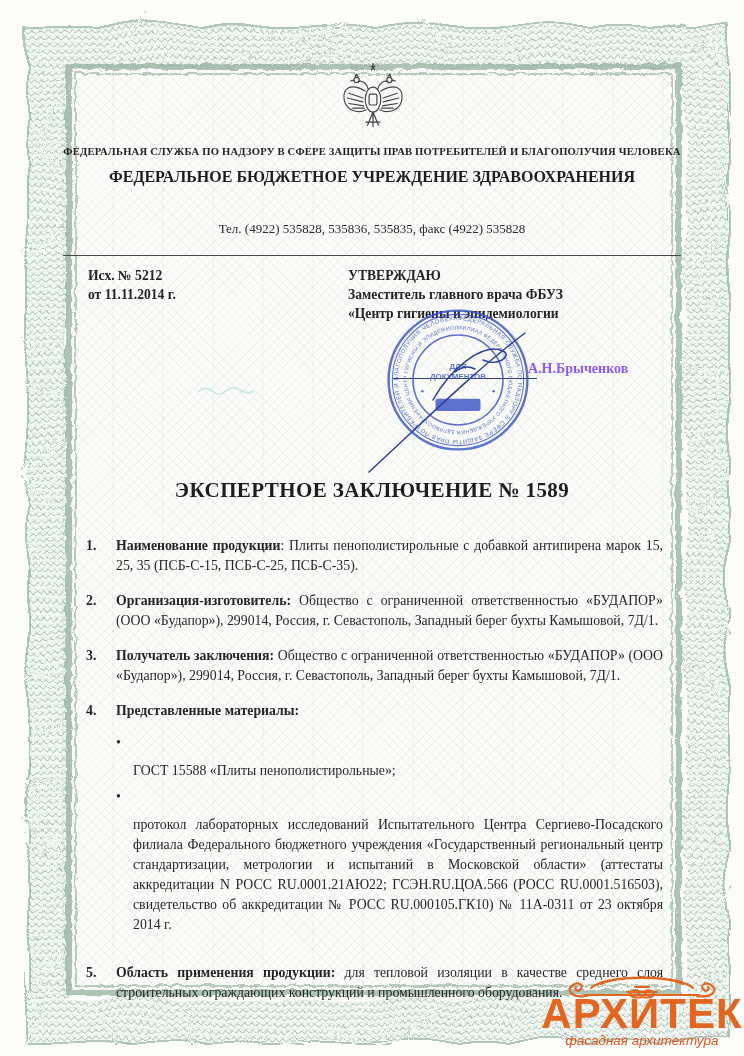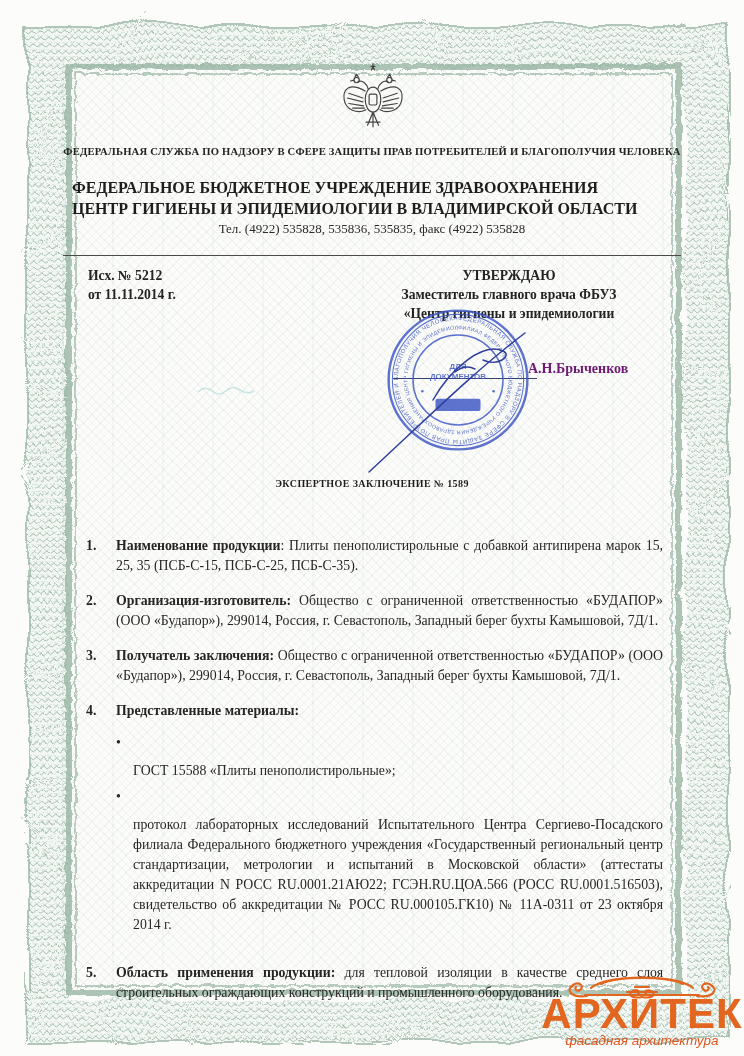--- a/index.html
+++ b/index.html
@@ -22,59 +22,59 @@
   }
   .content{position:absolute;inset:0;z-index:3;}
 
   
   .eagle{position:absolute;left:334px;top:56px;width:78px;height:84px;}
   .agency-line{
     position:absolute;left:52px;top:146px;width:640px;
     text-align:center;font-weight:bold;font-size:10.6px;letter-spacing:0.2px;color:#222;
   }
   .org-block{
-    position:absolute;left:72px;top:177px;width:600px;
+    position:absolute;left:72px;top:166px;width:600px;text-align:center;
     font-weight:bold;font-size:16px;line-height:21px;color:#1d1d1d;
   }
   .addr-block{
     position:absolute;left:72px;top:221px;width:600px;text-align:center;
     font-size:13px;line-height:15.5px;color:#2b2b2b;
   }
   .header-rule{
     position:absolute;left:63px;top:255px;width:618px;height:0;
     border-top:1.5px solid #4a4a4a;
   }
 
   
   .ref-block{
     position:absolute;left:88px;top:266px;
     font-weight:bold;font-size:13.6px;line-height:19px;color:#242424;
   }
   .approval-block{
-    position:absolute;left:348px;top:266px;width:322px;text-align:center;
+    position:absolute;left:348px;top:266px;width:322px;
     font-weight:bold;font-size:13.6px;line-height:19px;color:#242424;
   }
   .signer-name{
     position:absolute;left:528px;top:361px;
-    font-weight:bold;font-size:14px;color:#701a75;
+    font-weight:bold;font-size:14px;color:#8b5cf6;
   }
   .sig-underline{
     position:absolute;left:393px;top:378px;width:144px;height:0;
     border-top:1.3px solid #35406e;
   }
   .scribble{position:absolute;left:195px;top:382px;width:70px;height:16px;opacity:0.55;}
 
   
   .stamp{position:absolute;left:383px;top:305px;width:150px;height:150px;z-index:4;opacity:0.82;}
   .signature-strokes{position:absolute;left:355px;top:300px;width:220px;height:190px;z-index:5;}
 
   
   .doc-title{
     position:absolute;left:72px;top:478px;width:600px;text-align:center;
-    font-weight:bold;font-size:10px;letter-spacing:0.4px;color:#1e1e1e;
+    font-weight:bold;font-size:21px;letter-spacing:0.4px;color:#1e1e1e;
   }
 
   
   .items{
     position:absolute;left:86px;top:536px;width:577px;
     font-size:13.8px;line-height:20px;color:#262626;
   }
   .item{display:flex;margin-bottom:15px;}
   .item-num{width:30px;flex:none;font-weight:bold;}
   .item-body{flex:1;text-align:justify;}
@@ -149,21 +149,20 @@
         <path d="M81 44 L63 50 M83 50 L63 55 M81 57 L62 60 M76 63 L61 63"></path>
         <rect x="45" y="45" width="10" height="14" rx="2"></rect>
         <path d="M50 68 L43 85 M50 68 L50 87 M50 68 L57 85 M41 81 L59 81"></path>
       </g>
     </svg>
 
     <div class="agency-line">ФЕДЕРАЛЬНАЯ СЛУЖБА ПО НАДЗОРУ В СФЕРЕ ЗАЩИТЫ ПРАВ ПОТРЕБИТЕЛЕЙ И БЛАГОПОЛУЧИЯ ЧЕЛОВЕКА</div>
 
     <div class="org-block">
       <div>ФЕДЕРАЛЬНОЕ БЮДЖЕТНОЕ УЧРЕЖДЕНИЕ ЗДРАВООХРАНЕНИЯ</div>
-      <div>ЦЕНТР ГИГИЕНЫ И ЭПИДЕМИОЛОГИИ В ВЛАДИМИРСКОЙ ОБЛАСТИ</div>
     </div>
 
     <div class="addr-block">
       <div>Тел. (4922) 535828, 535836, 535835, факс (4922) 535828</div>
     </div>
 
     <div class="header-rule"></div>
 
     <div class="ref-block">
       <div>Исх. № 5212</div>

